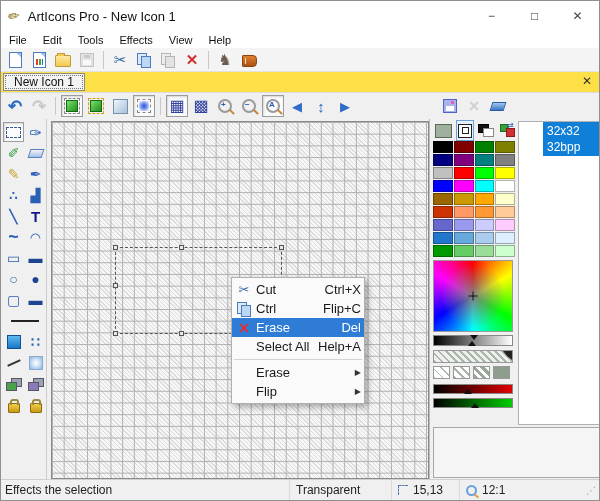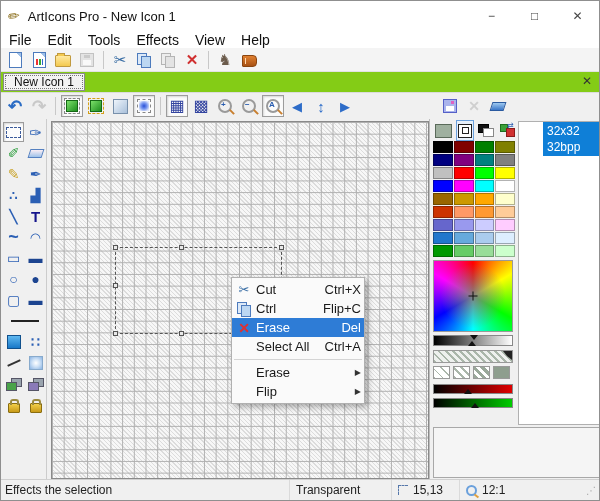--- a/index.html
+++ b/index.html
@@ -5,32 +5,32 @@
   html,body{margin:0;padding:0;background:#d6d6d6;font-family:"Liberation Sans",sans-serif;}
   .win{position:relative;width:600px;height:501px;background:#f0f0f0;border:1px solid #8f8f8f;box-sizing:border-box;overflow:hidden;}
   
   .titlebar{position:absolute;left:0;top:0;right:0;height:30px;background:#ffffff;display:flex;align-items:center;}
   .appicon{margin-left:7px;font-size:14px;color:#8a6d1a;transform:rotate(-8deg);}
   .title{margin-left:8px;font-size:13px;color:#111;}
   .wctrl{margin-left:auto;display:flex;height:30px;}
   .wbtn{width:43px;height:30px;display:flex;align-items:center;justify-content:center;font-size:12px;color:#444;}
   
   .menubar{position:absolute;left:0;top:30px;right:0;height:17px;background:#fff;display:flex;align-items:center;border-bottom:1px solid #e8e8e8;}
-  .mitem{padding:0 8px;font-size:14px;color:#111;}
+  .mitem{padding:0 8px;font-size:11px;color:#111;}
   
   .toolbar1{position:absolute;left:0;top:47px;right:0;height:24px;background:#f4f4f4;display:flex;align-items:center;padding-left:2px;border-bottom:1px solid #e2e2e2;box-sizing:border-box;}
   .toolbar2{position:absolute;left:0;top:92px;right:0;height:26px;background:#f0f0f0;display:flex;align-items:center;padding-left:2px;box-sizing:border-box;}
   .tbtn{width:22px;height:22px;margin:0 1px;display:flex;align-items:center;justify-content:center;background:transparent;border:1px solid transparent;padding:0;box-sizing:border-box;}
   .tbtn.pressed{border:1px solid #9c9c9c;background:#fbfbfb;box-shadow:inset 1px 1px 2px rgba(0,0,0,.15);}
   .tbtn.disabled{filter:grayscale(1);opacity:.5;}
   .tsep{width:1px;height:18px;background:#c8c8c8;margin:0 4px;}
   .glyph{line-height:1;}
   .right-tools{position:absolute;left:437px;top:2px;display:flex;}
   
-  .tabbar{position:absolute;left:0;top:71px;right:0;height:21px;background:#84cc16;border-bottom:1px solid #dcdcdc;box-sizing:border-box;}
+  .tabbar{position:absolute;left:0;top:71px;right:0;height:21px;background:#fde047;border-bottom:1px solid #dcdcdc;box-sizing:border-box;}
   .tab{position:absolute;left:2px;top:1px;height:18px;padding:0 10px;display:flex;align-items:center;font-size:12px;color:#111;background:#f3f3f3;border:1px solid #8a8a8a;outline:1px dotted #777;outline-offset:-3px;box-sizing:border-box;}
   .tabclose{position:absolute;right:7px;top:2px;font-size:12px;color:#333;}
   
   .i-page{position:relative;width:11px;height:14px;background:#fff;border:1px solid #4d7bbd;background-image:linear-gradient(225deg,#9fc0e8 0 3px,transparent 3px);}
   .i-page.colored::before{content:"";position:absolute;left:2px;right:2px;bottom:2px;height:6px;background:linear-gradient(90deg,#e33 0 2px,#fff 2px 3px,#3a3 3px 5px,#fff 5px 6px,#36c 6px 8px);}
   .i-folder{position:relative;width:14px;height:10px;background:linear-gradient(#ffe9a0,#f3c94f);border:1px solid #c19a3f;border-radius:1px;margin-top:3px;}
   .i-folder::before{content:"";position:absolute;top:-3px;left:1px;width:6px;height:2px;background:#f3c94f;border:1px solid #c19a3f;border-bottom:none;}
   .i-floppy{position:relative;width:12px;height:12px;background:#cdd4dd;border:1px solid #8a93a0;}
   .i-floppy::before{content:"";position:absolute;left:2px;right:2px;bottom:1px;height:5px;background:#fff;}
   .i-floppy::after{content:"";position:absolute;left:3px;right:3px;top:1px;height:3px;background:#9aa3ae;}
@@ -496,21 +496,21 @@
       <div class="citem hl">
         <span class="mi-icon">
           <span class="glyph" style="color: rgb(224, 48, 48); font-weight: bold; font-size: 14px;">✕</span>
         </span>
         <span class="mi-label">Erase</span>
         <span class="mi-short">Del</span>
       </div>
       <div class="citem">
         <span class="mi-icon"></span>
         <span class="mi-label">Select All</span>
-        <span class="mi-short">Ctrl+A</span>
+        <span class="mi-short">Help+A</span>
       </div>
       <div class="csep"></div>
       <div class="citem">
         <span class="mi-icon"></span>
         <span class="mi-label">Erase</span>
         <span class="mi-short arrow">▶</span>
       </div>
       <div class="citem">
         <span class="mi-icon"></span>
         <span class="mi-label">Flip</span>

